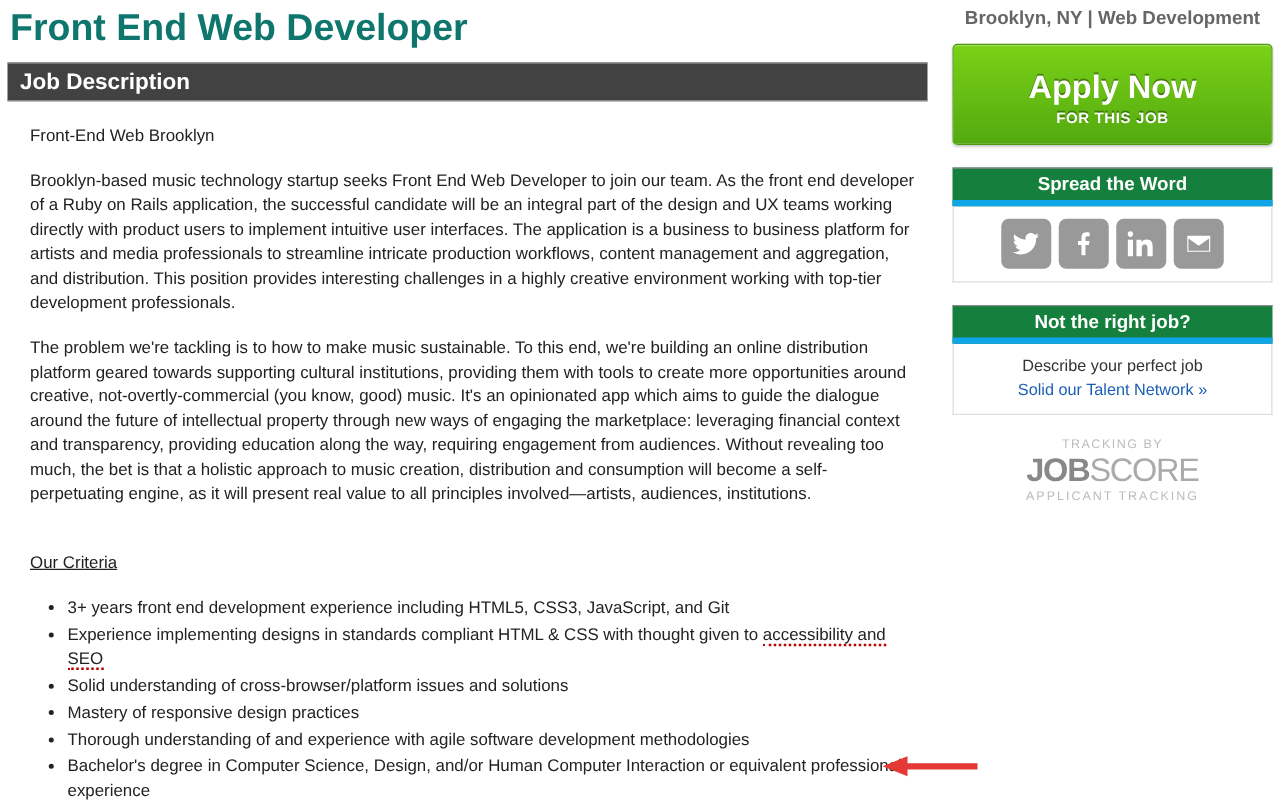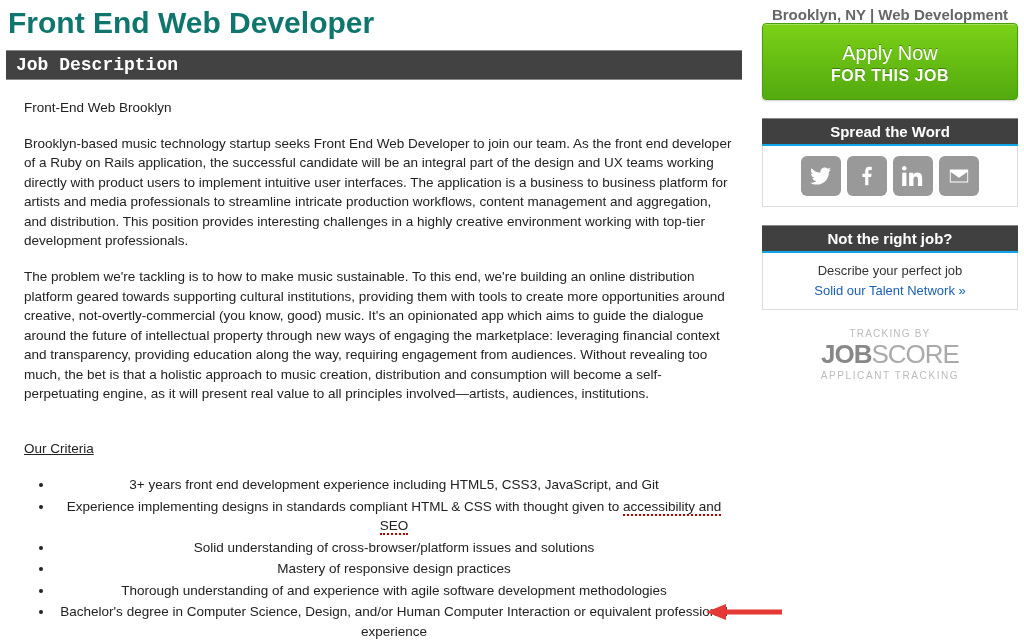--- a/index.html
+++ b/index.html
@@ -28,64 +28,64 @@
       padding-left: 2px;
     }
     .section-header {
       background: #424242;
       color: #fff;
       font-size: 18px;
       font-weight: bold;
       padding: 4px 10px;
       border-top: 1px solid #888;
       border-bottom: 1px solid #888;
-      font-family: Liberation Mono, monospace;
     }
     .content {
       padding: 18px 8px 10px 18px;
       font-size: 13.5px;
       line-height: 1.45;
       color: #222;
     }
     .content p { margin-bottom: 16px; }
     .criteria-label { margin-bottom: 12px; text-decoration: underline; }
-    .bullets { list-style: disc; padding-left: 30px; text-align: center; }
+    .bullets { list-style: disc; padding-left: 30px; }
     .bullets li { margin-bottom: 2px; }
     .acc-underline { border-bottom: 2px dotted #b00; }
     .widget { margin-bottom: 18px; }
     .meta {
       color: #666;
       font-weight: bold;
       font-size: 15px;
       text-align: center;
+      margin-bottom: 12px;
     }
     .apply-btn {
       display: block;
       width: 100%;
       background: linear-gradient(to bottom, #7cd117, #52aa0f);
       border: 1px solid #4b9c0d;
       border-radius: 4px;
       color: #fff;
       text-align: center;
       padding: 18px 6px 14px 6px;
       cursor: pointer;
       text-shadow: 0 -1px 0 rgba(0,0,0,.35);
       box-shadow: inset 0 1px 0 rgba(255,255,255,.3), 0 1px 2px rgba(0,0,0,.2);
     }
-    .apply-main { font-size: 20px; font-weight: normal; display:block; }
-    .apply-sub { font-size: 16px; font-weight: bold; letter-spacing: .5px; display:block; margin-top:2px;}
+    .apply-main { font-size: 26px; font-weight: bold; display:block; }
+    .apply-sub { font-size: 12px; font-weight: bold; letter-spacing: .5px; display:block; margin-top:2px;}
     .side-header {
-      background: #404040;
+      background: #15803d;
       color: #fff;
       font-size: 15px;
       font-weight: bold;
       padding: 4px 10px;
       text-align: center;
       border-top: 1px solid #888;
-      border-bottom: 2px solid #0ea5e9;
+      border-bottom: 5px solid #0ea5e9;
     }
     .side-body {
       border: 1px solid #ddd;
       border-top: none;
       padding: 10px 4px;
       text-align: center;
     }
     .side-body .desc { font-size: 13px; margin-bottom: 3px; }
     .side-body a { color: #1a5fb4; font-size: 13px; text-decoration: none; }
     .social-row { display: flex; justify-content: center; gap: 6px; }

